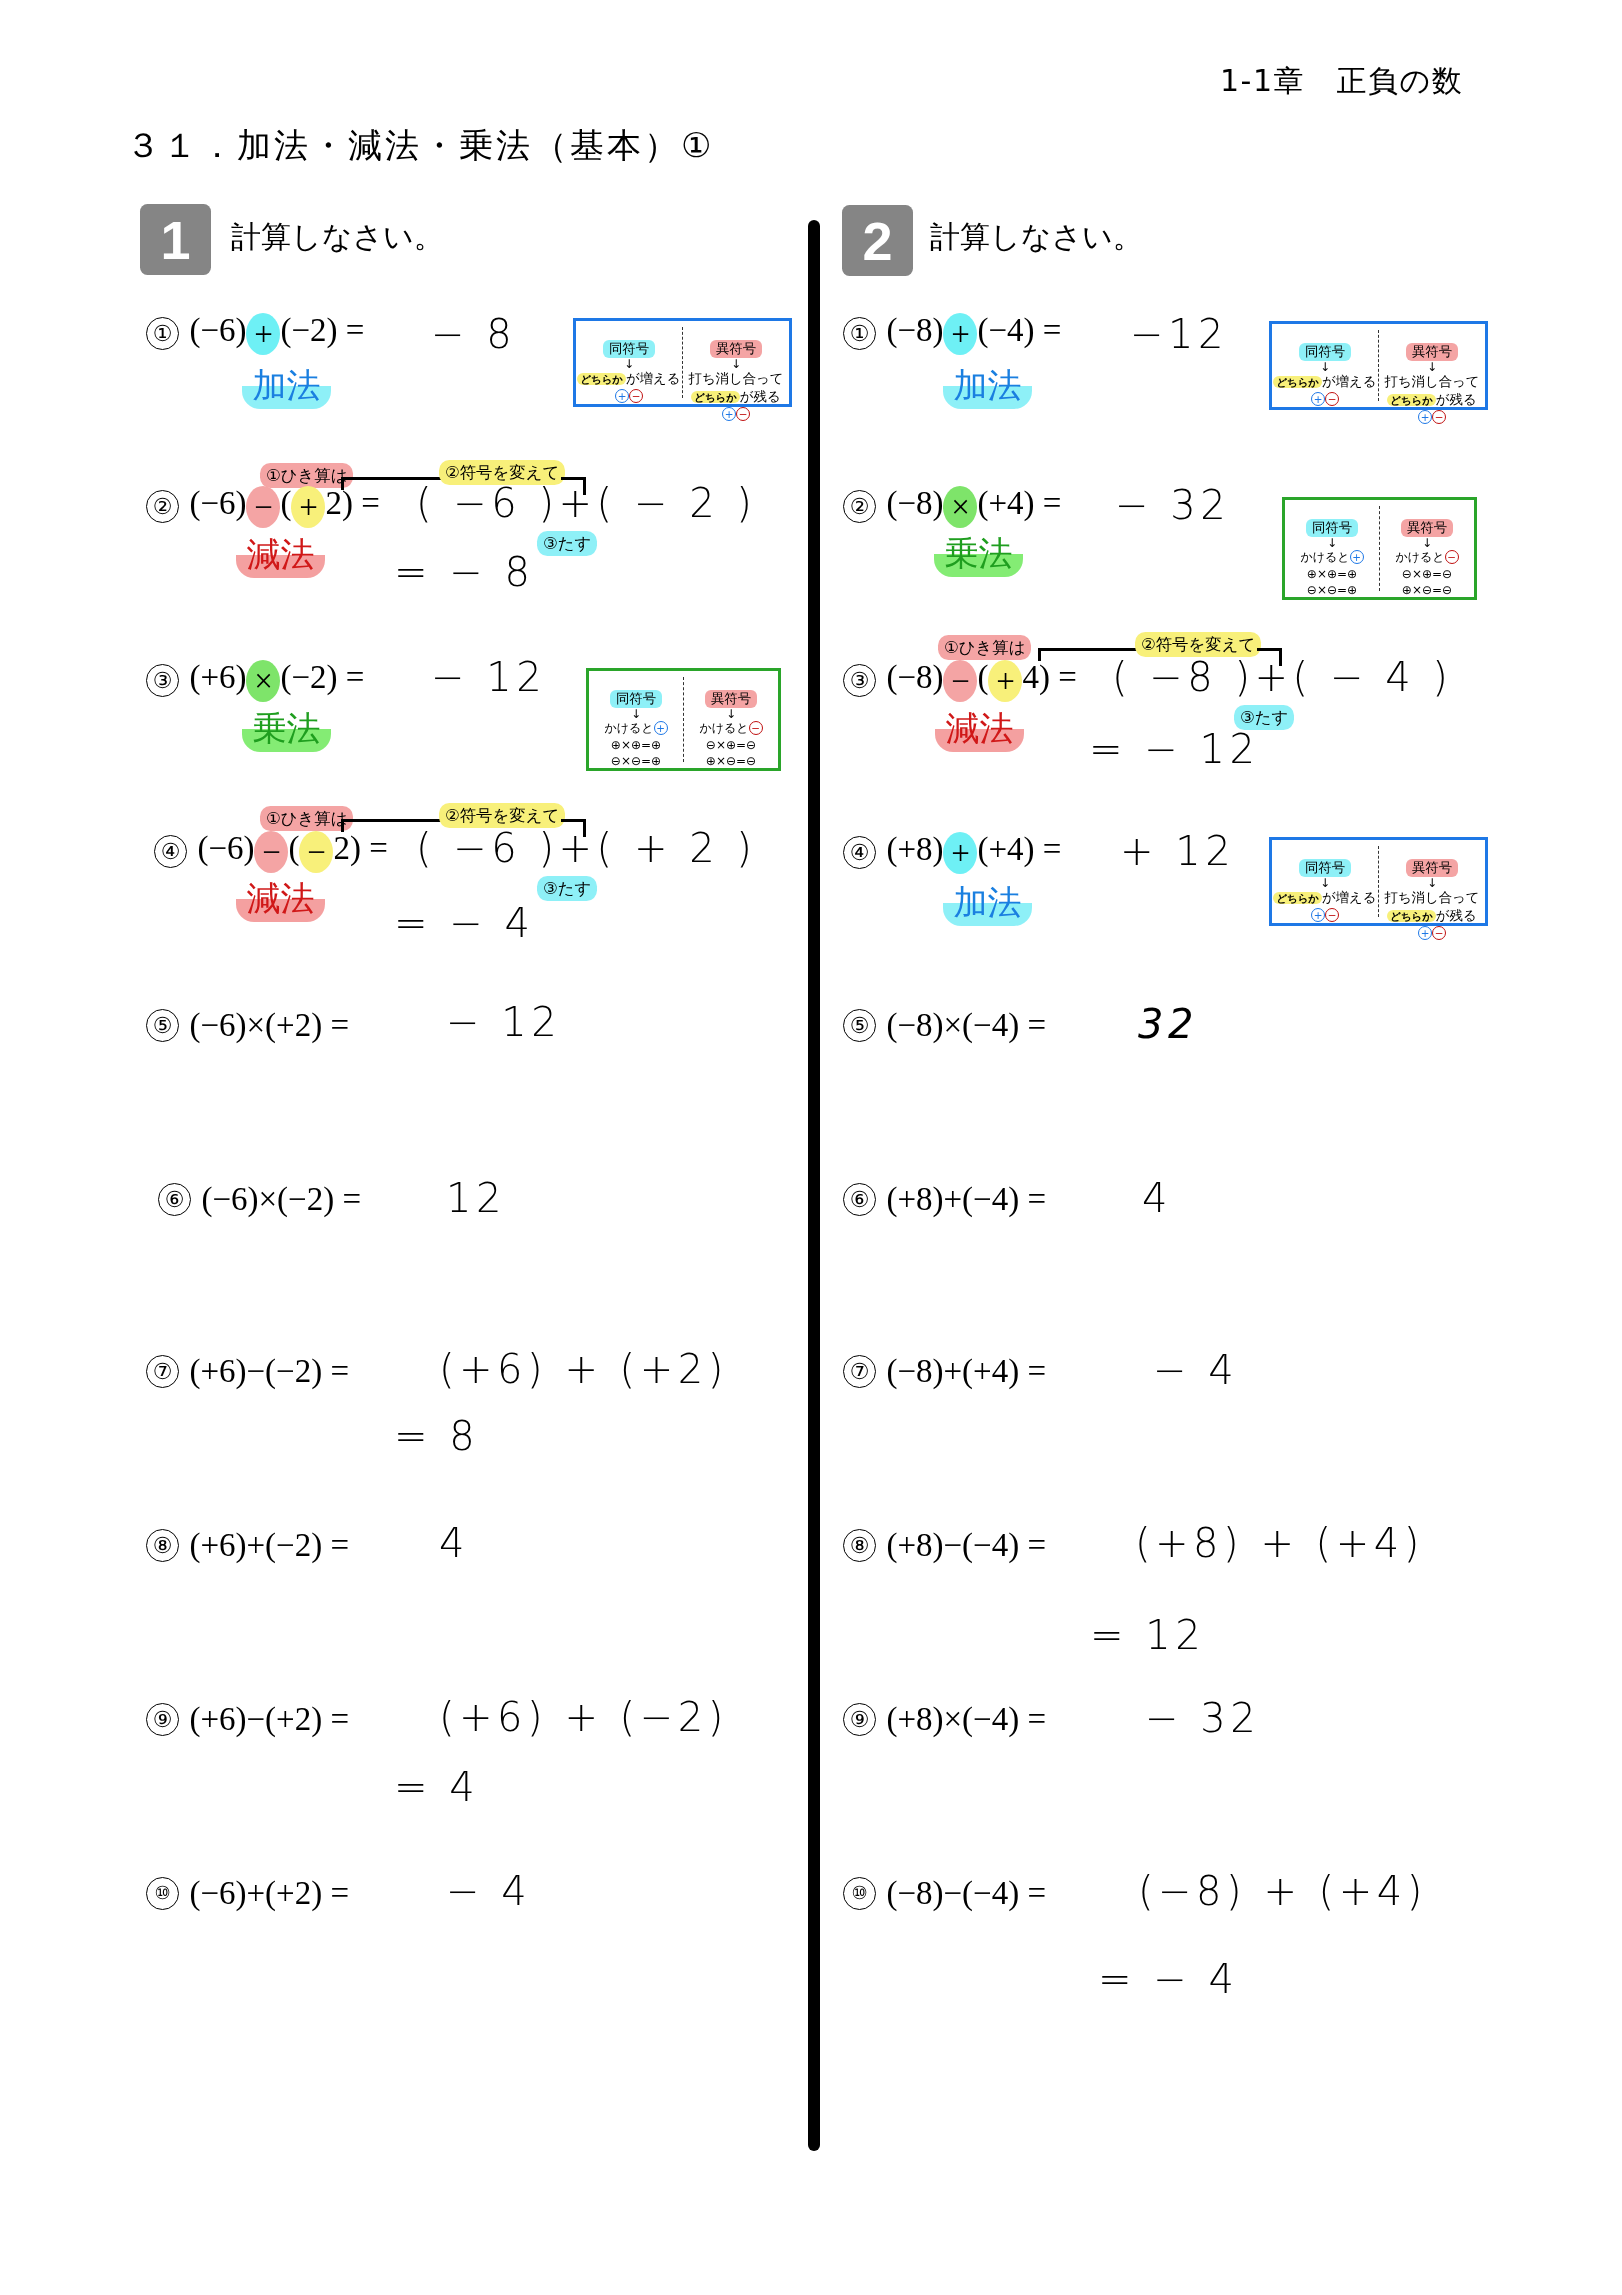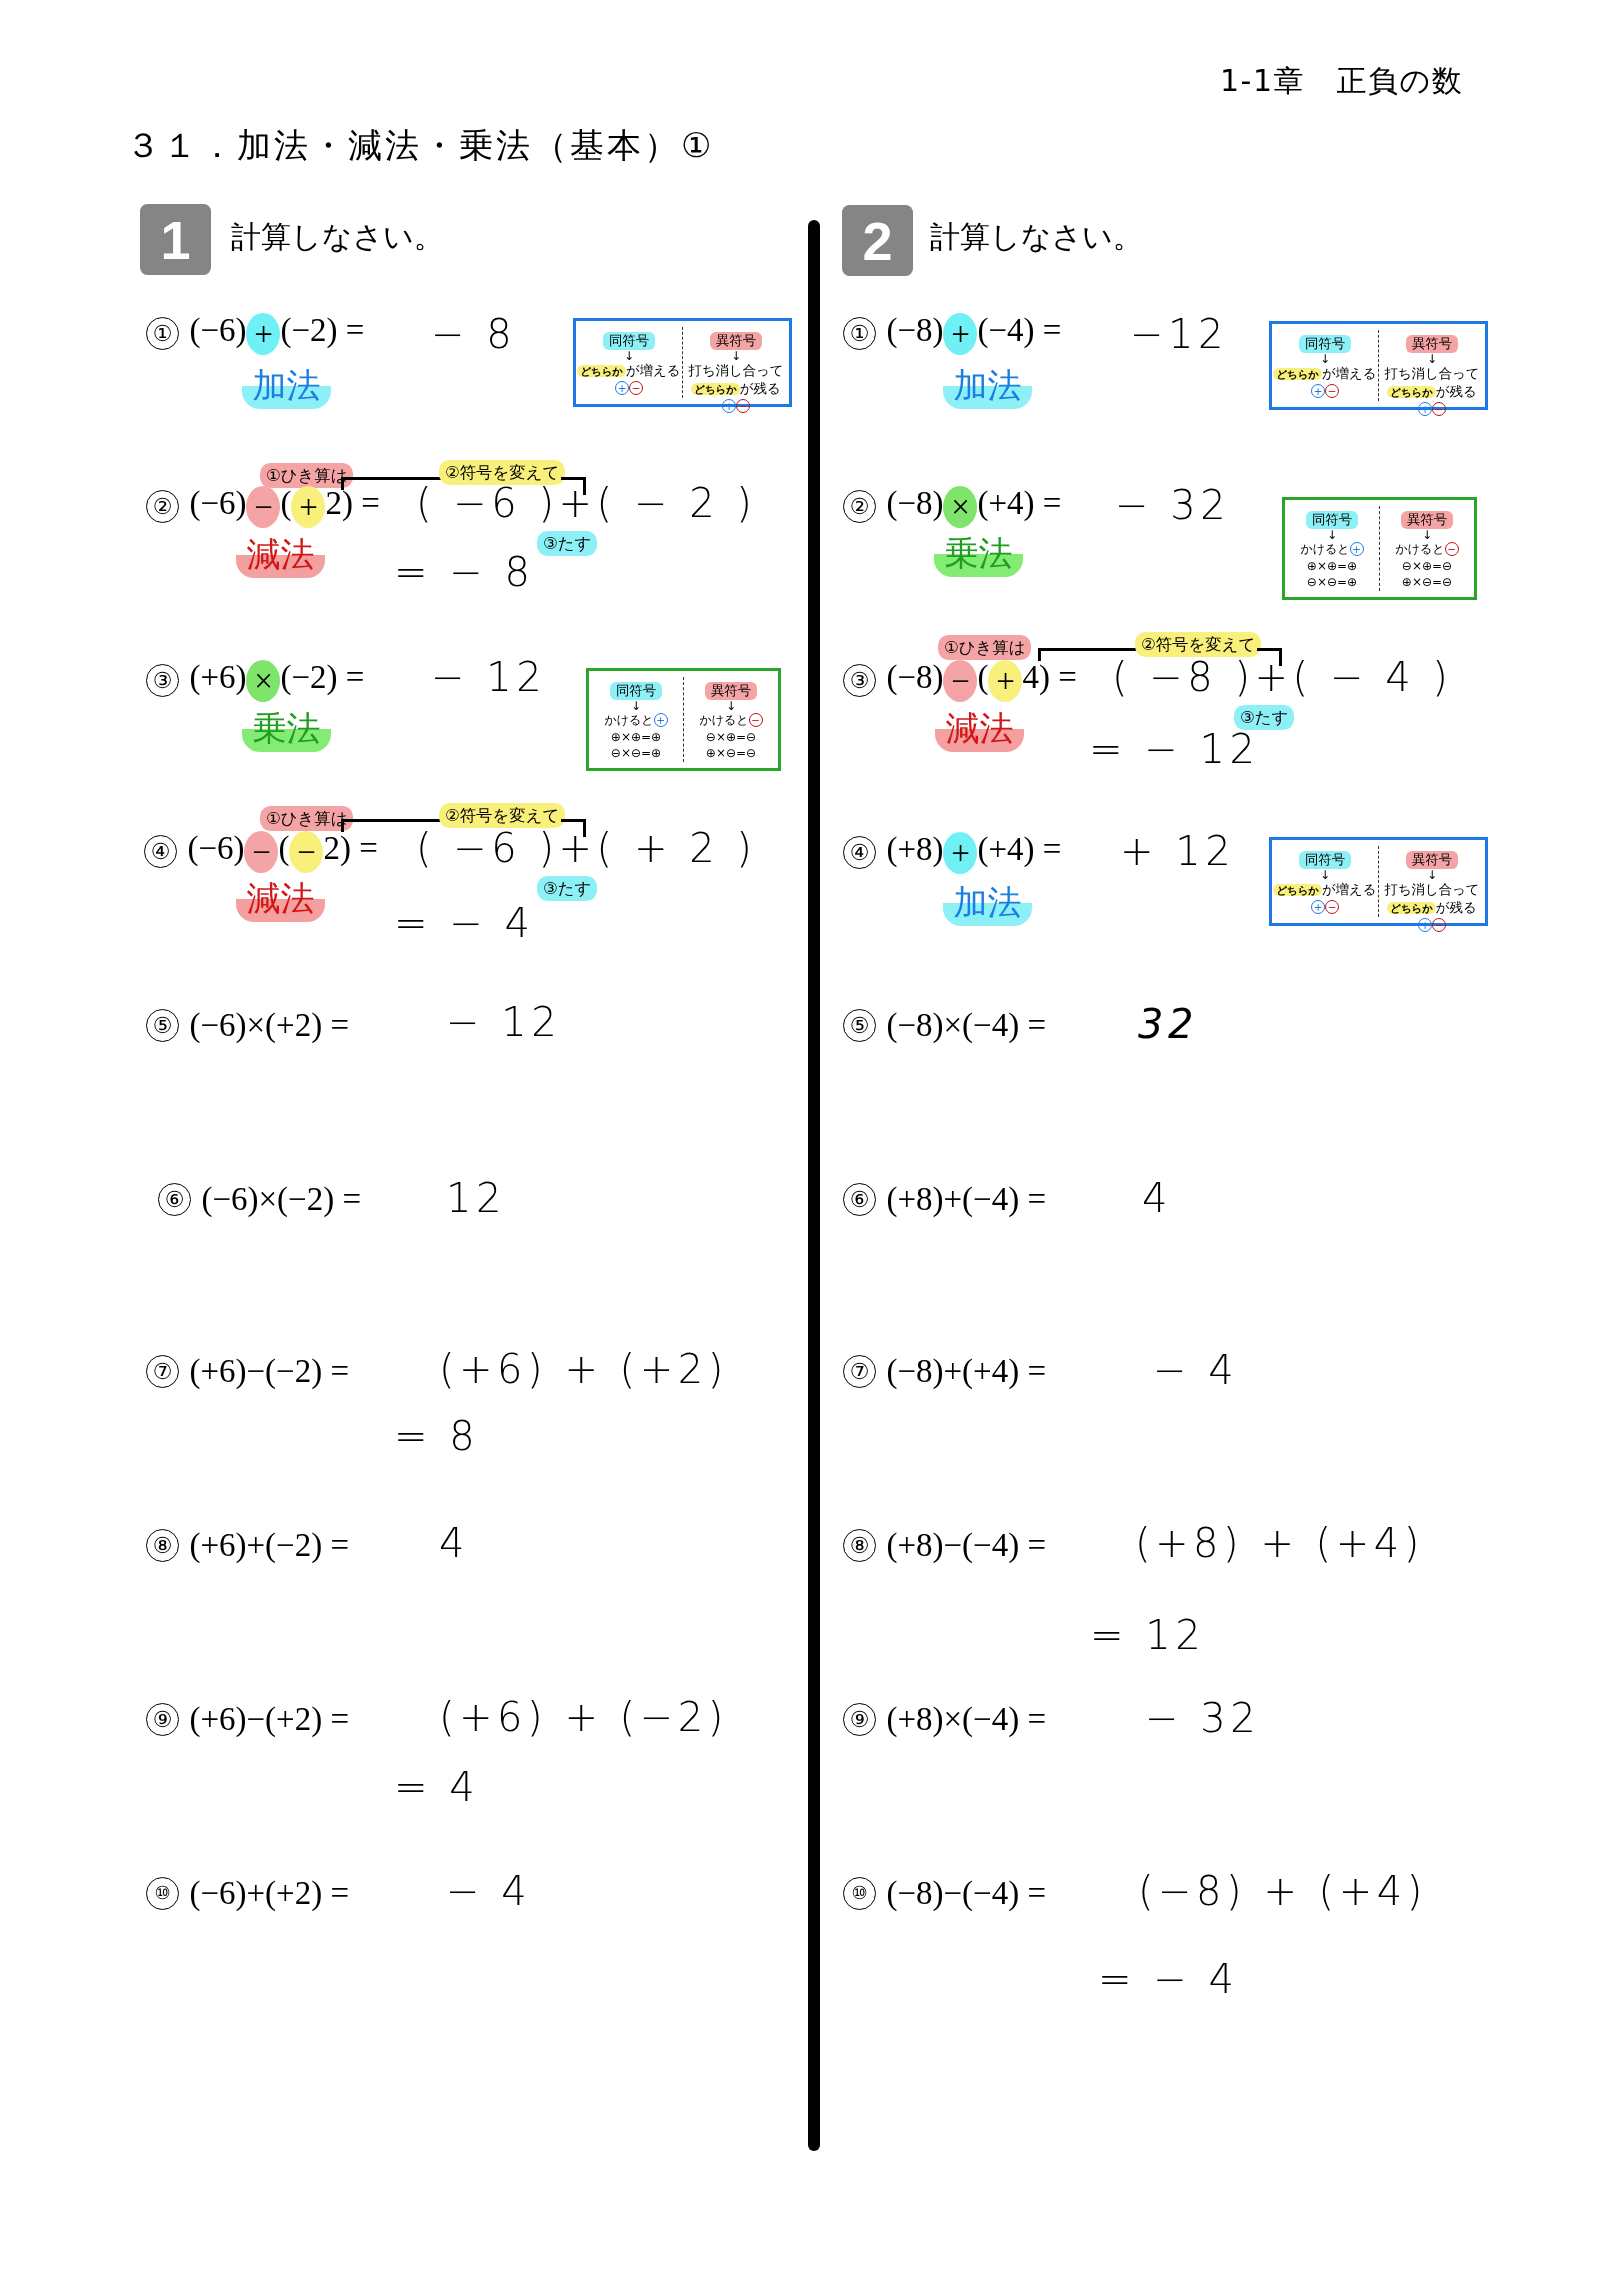--- a/index.html
+++ b/index.html
@@ -33,21 +33,21 @@
   .note { position:absolute; font-size:16.4px; white-space:nowrap; padding:1.5px 6px; border-radius:10.4px; }
   .note.red { background:#f4a4a4; }
   .note.yellow { background:#f8f07a; }
   .note.cyan { background:#8ef0f7;text-align:center; }
   .bracket { position:absolute; border-top:3px solid #000; border-left:3px solid #000; height:10.4px; }
   .bracket-end { position:absolute; border-top:3px solid #000; border-right:3px solid #000; height:15px; }
 
   .rule { position:absolute; background:#fff; border:3px solid; display:flex; }
   .rule.blue { border-color:#1e78e6; width:213px; height:83px; }
   .rule.green { border-color:#2aa52a; width:189px; height:97px; }
-  .rule .col { flex:1; display:flex; flex-direction:column; align-items:center; font-size:13.4px; padding-top:11px; }
+  .rule .col { flex:1; display:flex; flex-direction:column; align-items:center; font-size:13.4px; padding-top:19px; }
   .rule .sep { width:0; border-left:1.5px dashed #333; margin:6px 0; }
   .tag-cyan { background:#8ef0f7; padding:0 6px; border-radius:6px; }
   .tag-red { background:#f4a4a4; padding:0 6px; border-radius:6px; }
   .tag-yel { background:#f8f07a; padding:0 3px; border-radius:6px; font-weight:bold; font-size:10.4px; }
   .arrow { font-size:12px; line-height:12px; }
   .pm { display:inline-block; width:12px; height:12px; border-radius:50%; border:1.1px solid; font-size:10.4px; line-height:12px; text-align:center; }
   .pm.b { color:#1e78e6; border-color:#1e78e6; }
   .pm.r { color:#c01010; border-color:#c01010; }
   .eqline { font-size:12px; line-height:16.4px; }
   .small { font-size:12px; }
@@ -121,21 +121,21 @@
       <span><span class="small">かけると</span><span class="pm r">−</span></span>
       <span class="eqline">⊖×⊕=⊖</span>
       <span class="eqline">⊕×⊖=⊖</span>
     </div>
 </div>
 
 <div class="note red" style="left:260px;top:806px;">①ひき算は</div>
 <div class="bracket" style="left:341px;top:819px;width:97px;"></div>
 <div class="note yellow" style="left:439px;top:803px;">②符号を変えて</div>
 <div class="bracket-end" style="left:561px;top:819px;width:22px;"></div>
-<div class="prob" style="left:144px;top:830px;">
+<div class="prob" style="left:154px;top:830px;">
   <span class="num">④</span><span class="expr">(−6)<span class="hl red">−</span>(<span class="hl yellow">−</span>2) =</span>
 </div>
 <div class="hand" style="left:416px;top:825px;">( −6 )+( + 2 )</div>
 <div class="note cyan" style="left:537px;top:876px;">③たす</div>
 <div class="method m-sub" style="left:236px;top:876px;">減法</div>
 <div class="hand" style="left:394px;top:900px;">= − 4</div>
 
 <div class="prob" style="left:146px;top:1004px;"><span class="num">⑤</span><span class="expr">(−6)×(+2) =</span></div>
 <div class="hand" style="left:446px;top:999px;">− 12</div>
 

